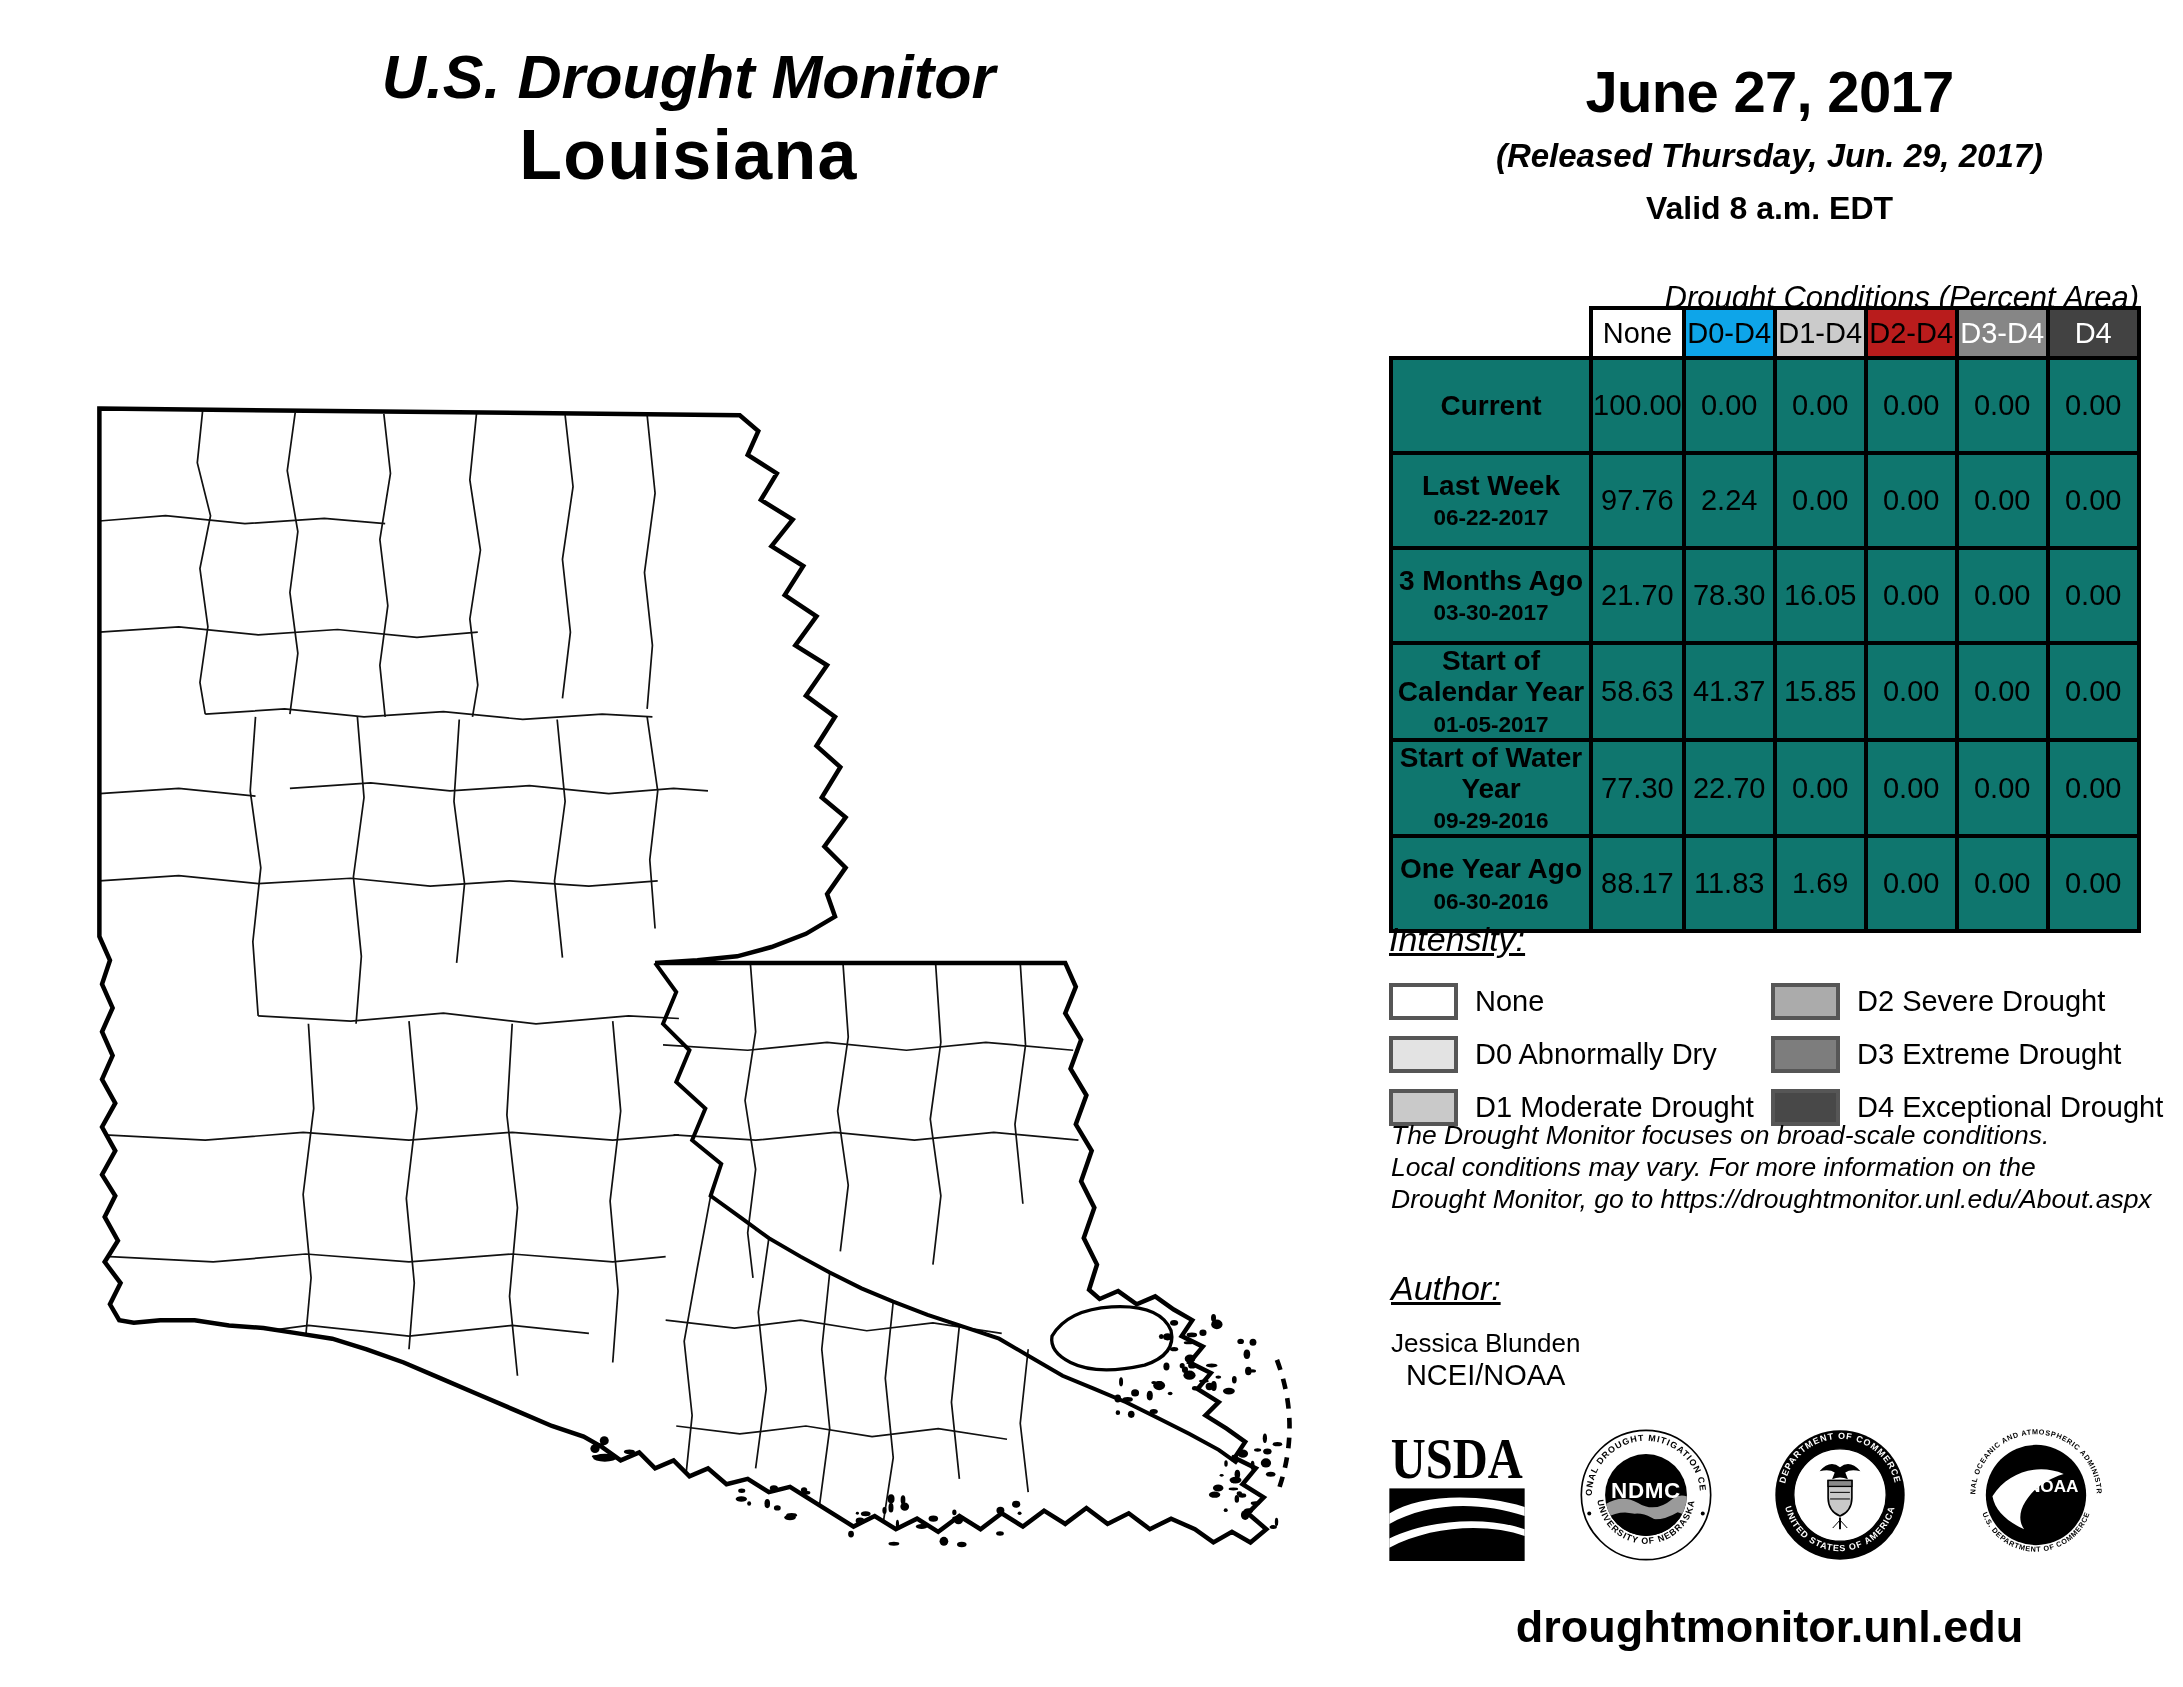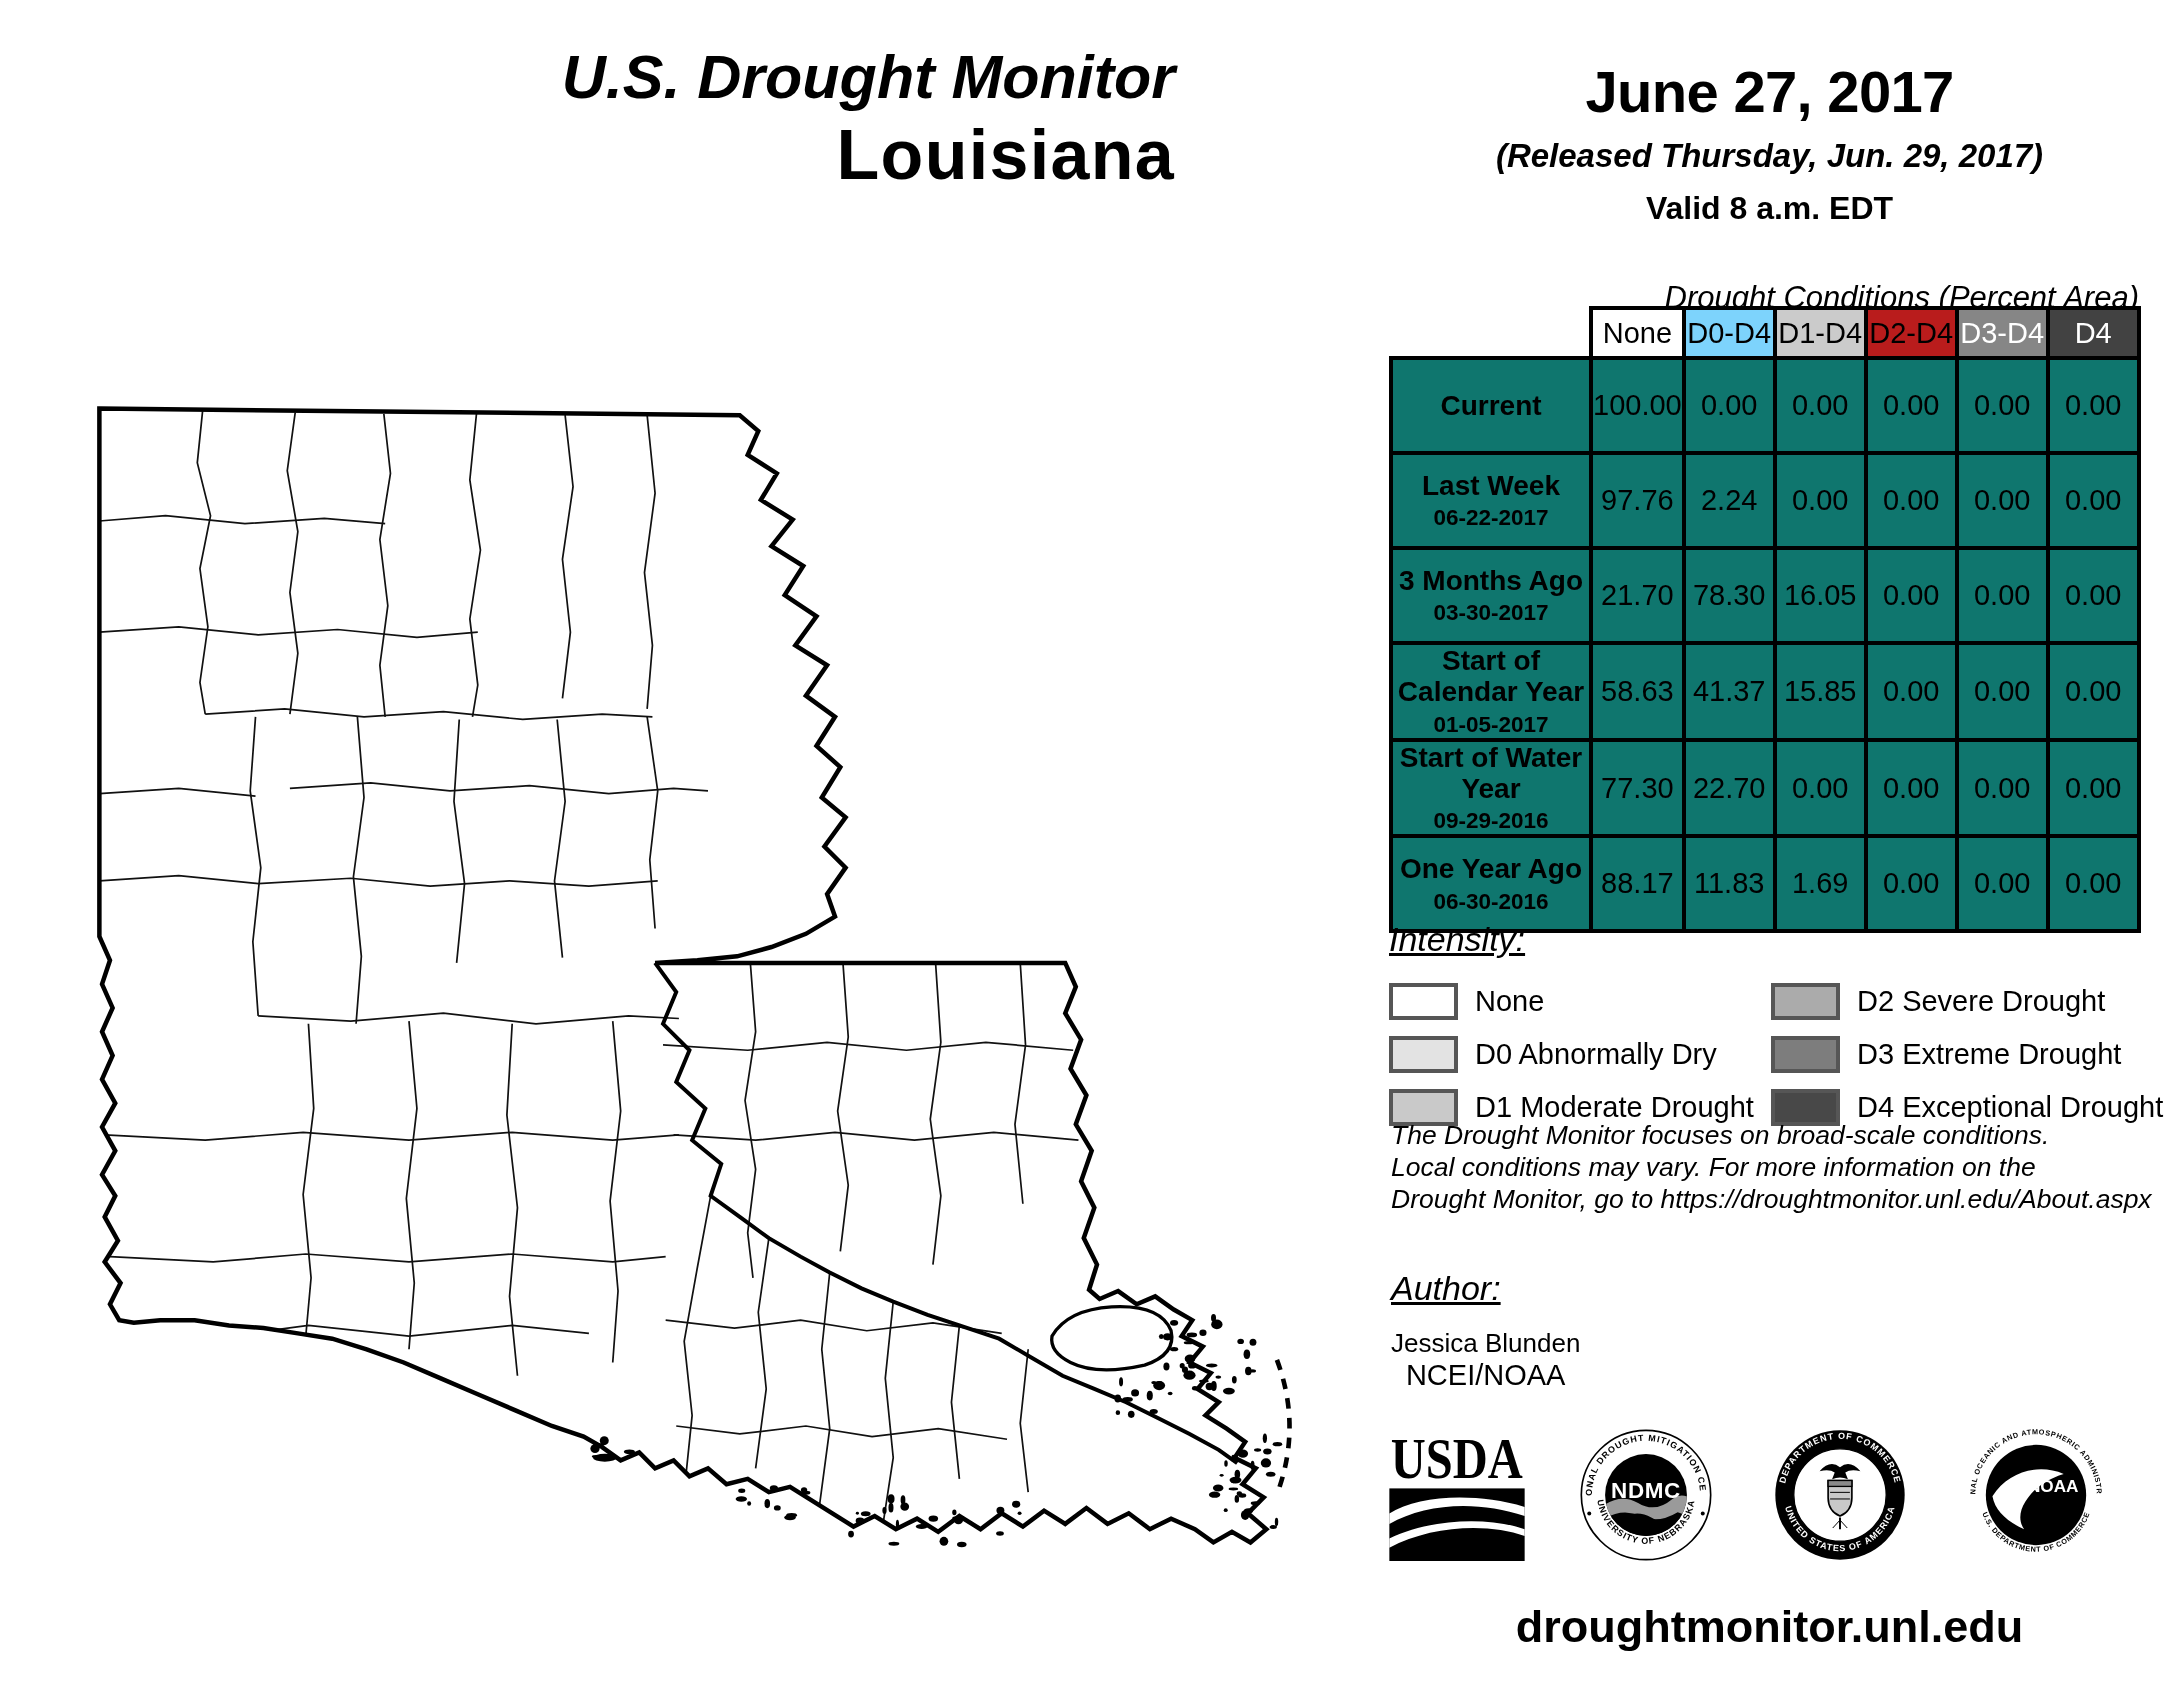--- a/index.html
+++ b/index.html
@@ -1,19 +1,19 @@
 <!DOCTYPE html>
 <html style="font-size:10.6px"><head>
 <meta charset="utf-8">
 <style>
   html,body{margin:0;padding:0;background:#fff;}
   .sheet{position:relative;width:2183px;height:1687px;background:#ffffff;overflow:hidden;
          font-family:"Liberation Sans",sans-serif;color:#000;}
   
-  .title-block{position:absolute;left:222px;top:45px;width:953px;text-align:right;}
+  .title-block{position:absolute;left:212px;top:45px;width:953px;text-align:center;}
   .title-main{font-size:61px;font-weight:bold;font-style:italic;line-height:1.05;}
   .title-state{font-size:70px;font-weight:bold;line-height:1.02;margin-top:10.6px;letter-spacing:1.3px;}
   .date-block{position:absolute;left:1356px;top:58px;width:827px;text-align:center;}
   .date-main{font-size:58px;font-weight:bold;letter-spacing:-0.7px;}
   .date-released{font-size:33px;font-weight:bold;font-style:italic;margin-top:12px;}
   .date-valid{font-size:32px;font-weight:bold;margin-top:14.6px;}
   
   .tbl-caption{position:absolute;left:1590px;top:259px;width:549px;text-align:right;
                font-size:31px;font-style:italic;margin-top:21px;}
   table.dm{position:absolute;left:1389px;top:306px;border-collapse:collapse;table-layout:fixed;}
@@ -77,21 +77,21 @@
         <col style="width:91px">
       <col style="width:91px">
         <col style="width:91px">
         <col style="width:91px">
         <col style="width:91px">
     </colgroup>
     <tbody>
         <tr class="hdr">
       <td class="corner"></td>
       <td style="background-color: rgb(255, 255, 255); color: rgb(0, 0, 0);">None</td>
-      <td style="background-color: #7dd3fc; color: rgb(0, 0, 0);">D0-D4</td>
+      <td style="background-color: #0ea5e9; color: rgb(0, 0, 0);">D0-D4</td>
       <td style="background-color: rgb(203, 203, 203); color: rgb(0, 0, 0);">D1-D4</td>
       <td style="background-color: #b91c1c; color: rgb(0, 0, 0);">D2-D4</td>
       <td style="background-color: rgb(134, 134, 134); color: rgb(255, 255, 255);">D3-D4</td>
       <td style="background-color: rgb(66, 66, 66); color: rgb(255, 255, 255);">D4</td>
     </tr>
     <tr class="datarow">
       <td>
         <div class="rl">Current</div>
 
       </td>

